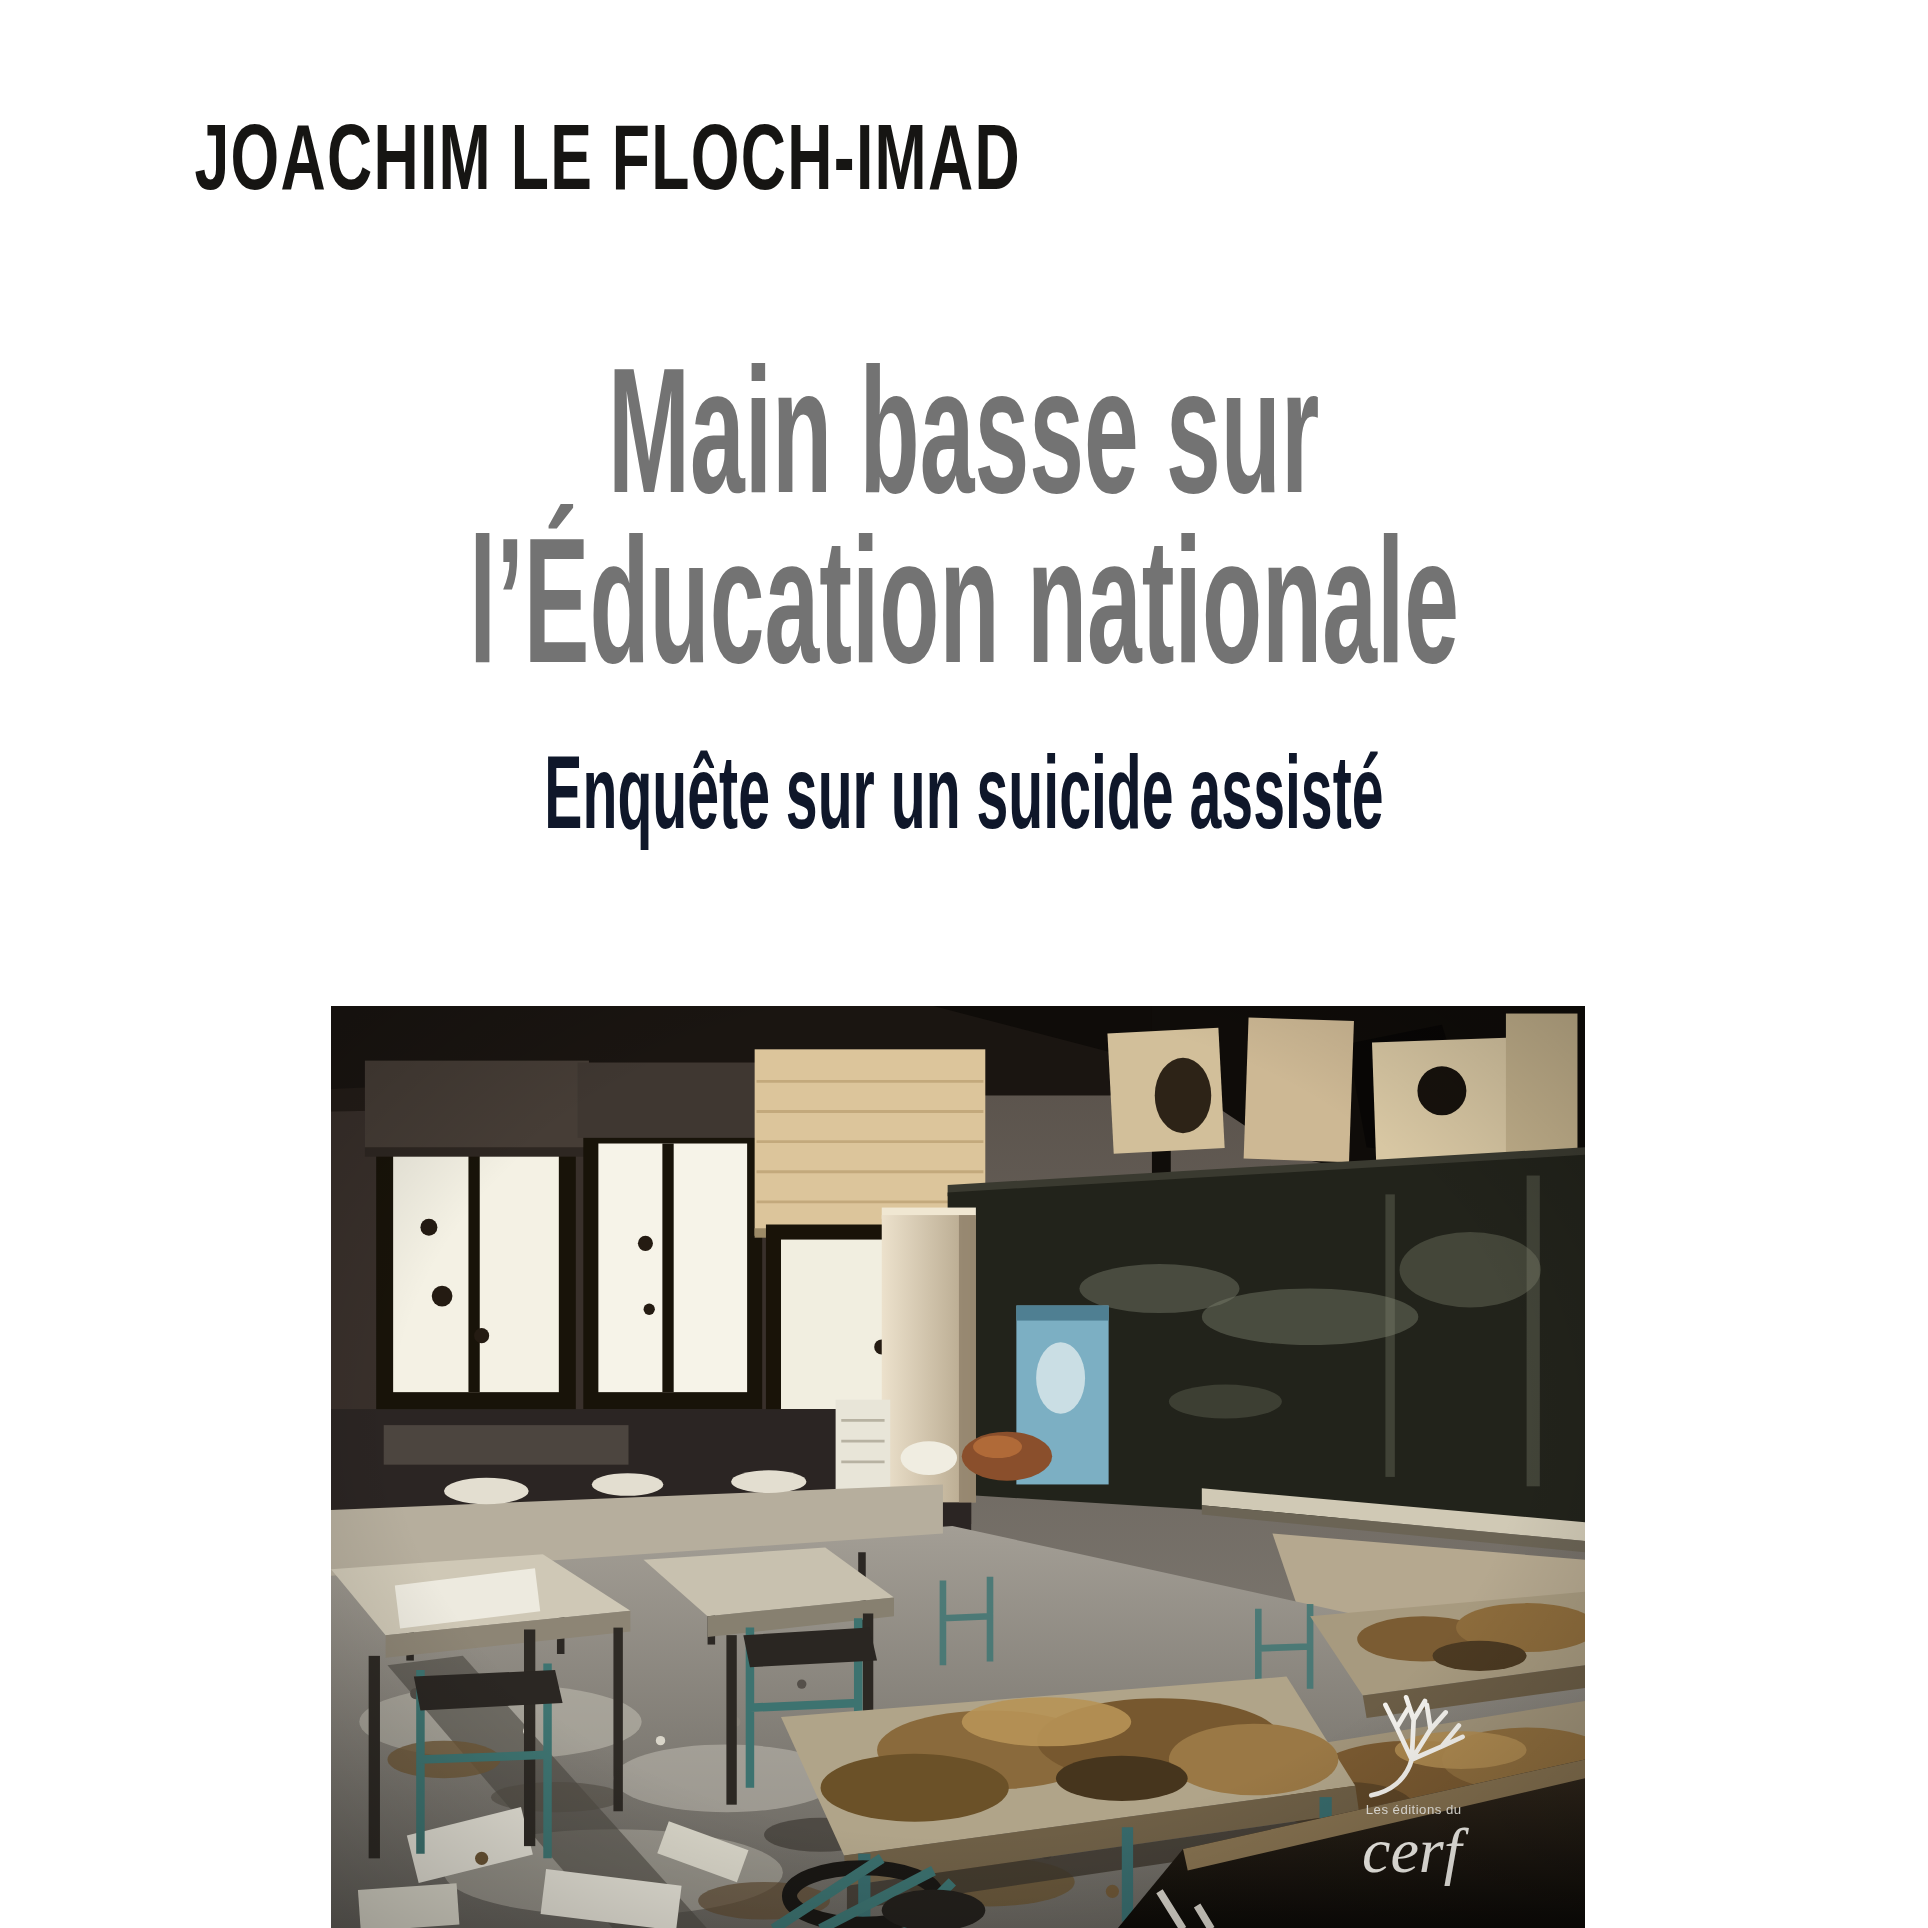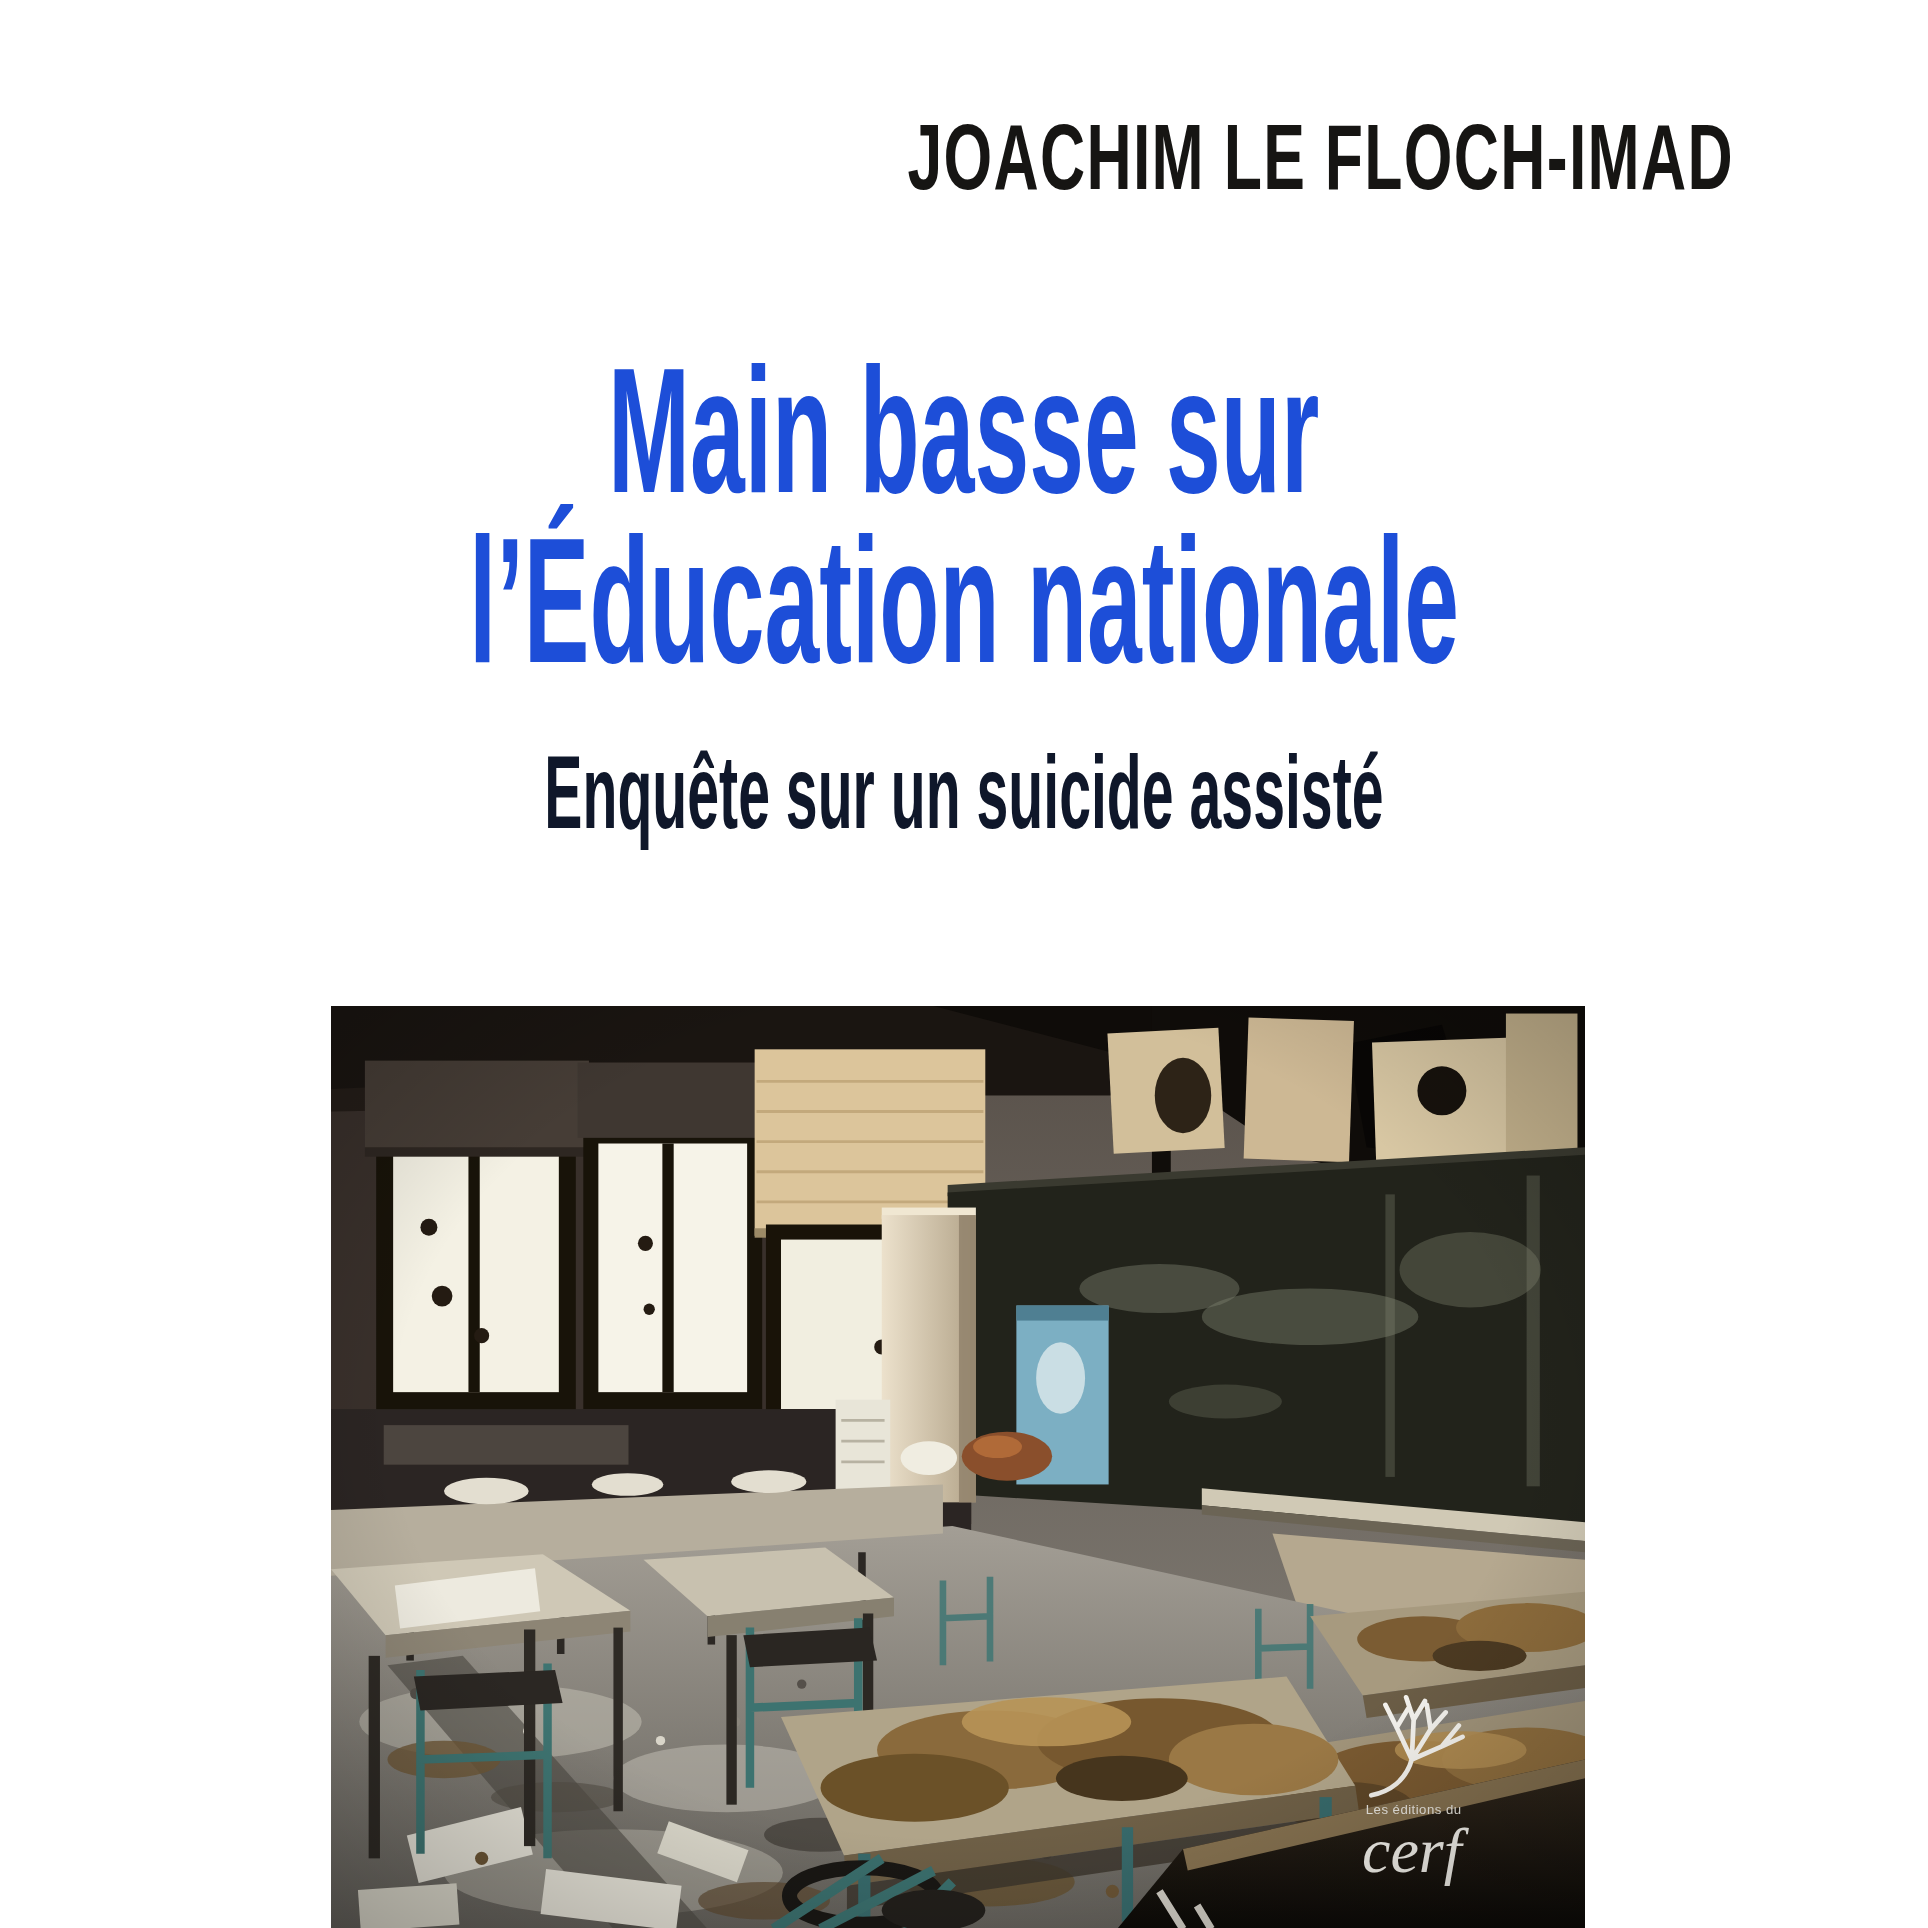--- a/index.html
+++ b/index.html
@@ -5,30 +5,30 @@
   html,body{margin:0;padding:0;background:#ffffff;}
   .canvas{
     position:relative;
     width:1928px;height:1928px;
     background:#ffffff;
     overflow:hidden;
     font-family:"Liberation Sans", sans-serif;
   }
   .author{
     position:absolute;top:111px;left:0;width:100%;
-    display:flex;justify-content:flex-end;
+    display:flex;justify-content:flex-start;
     color:#161513;
     font-size:92px;font-weight:700;line-height:1;
     white-space:nowrap;
   }
   .author .squeeze{display:inline-block;transform:scaleX(0.68);letter-spacing:1.9px;}
   .title{
     position:absolute;top:345px;left:0;width:100%;
     display:flex;flex-direction:column;align-items:center;
-    color:#1d4ed8;
+    color:#737373;
     font-size:179px;font-weight:700;line-height:0.95;
     white-space:nowrap;
   }
   .title .squeeze{display:inline-block;transform:scaleX(0.55);}
   .subtitle{
     position:absolute;top:740px;left:0;width:100%;
     display:flex;justify-content:center;
     color:#0f172a;
     font-size:104px;font-weight:700;line-height:1;
     white-space:nowrap;

